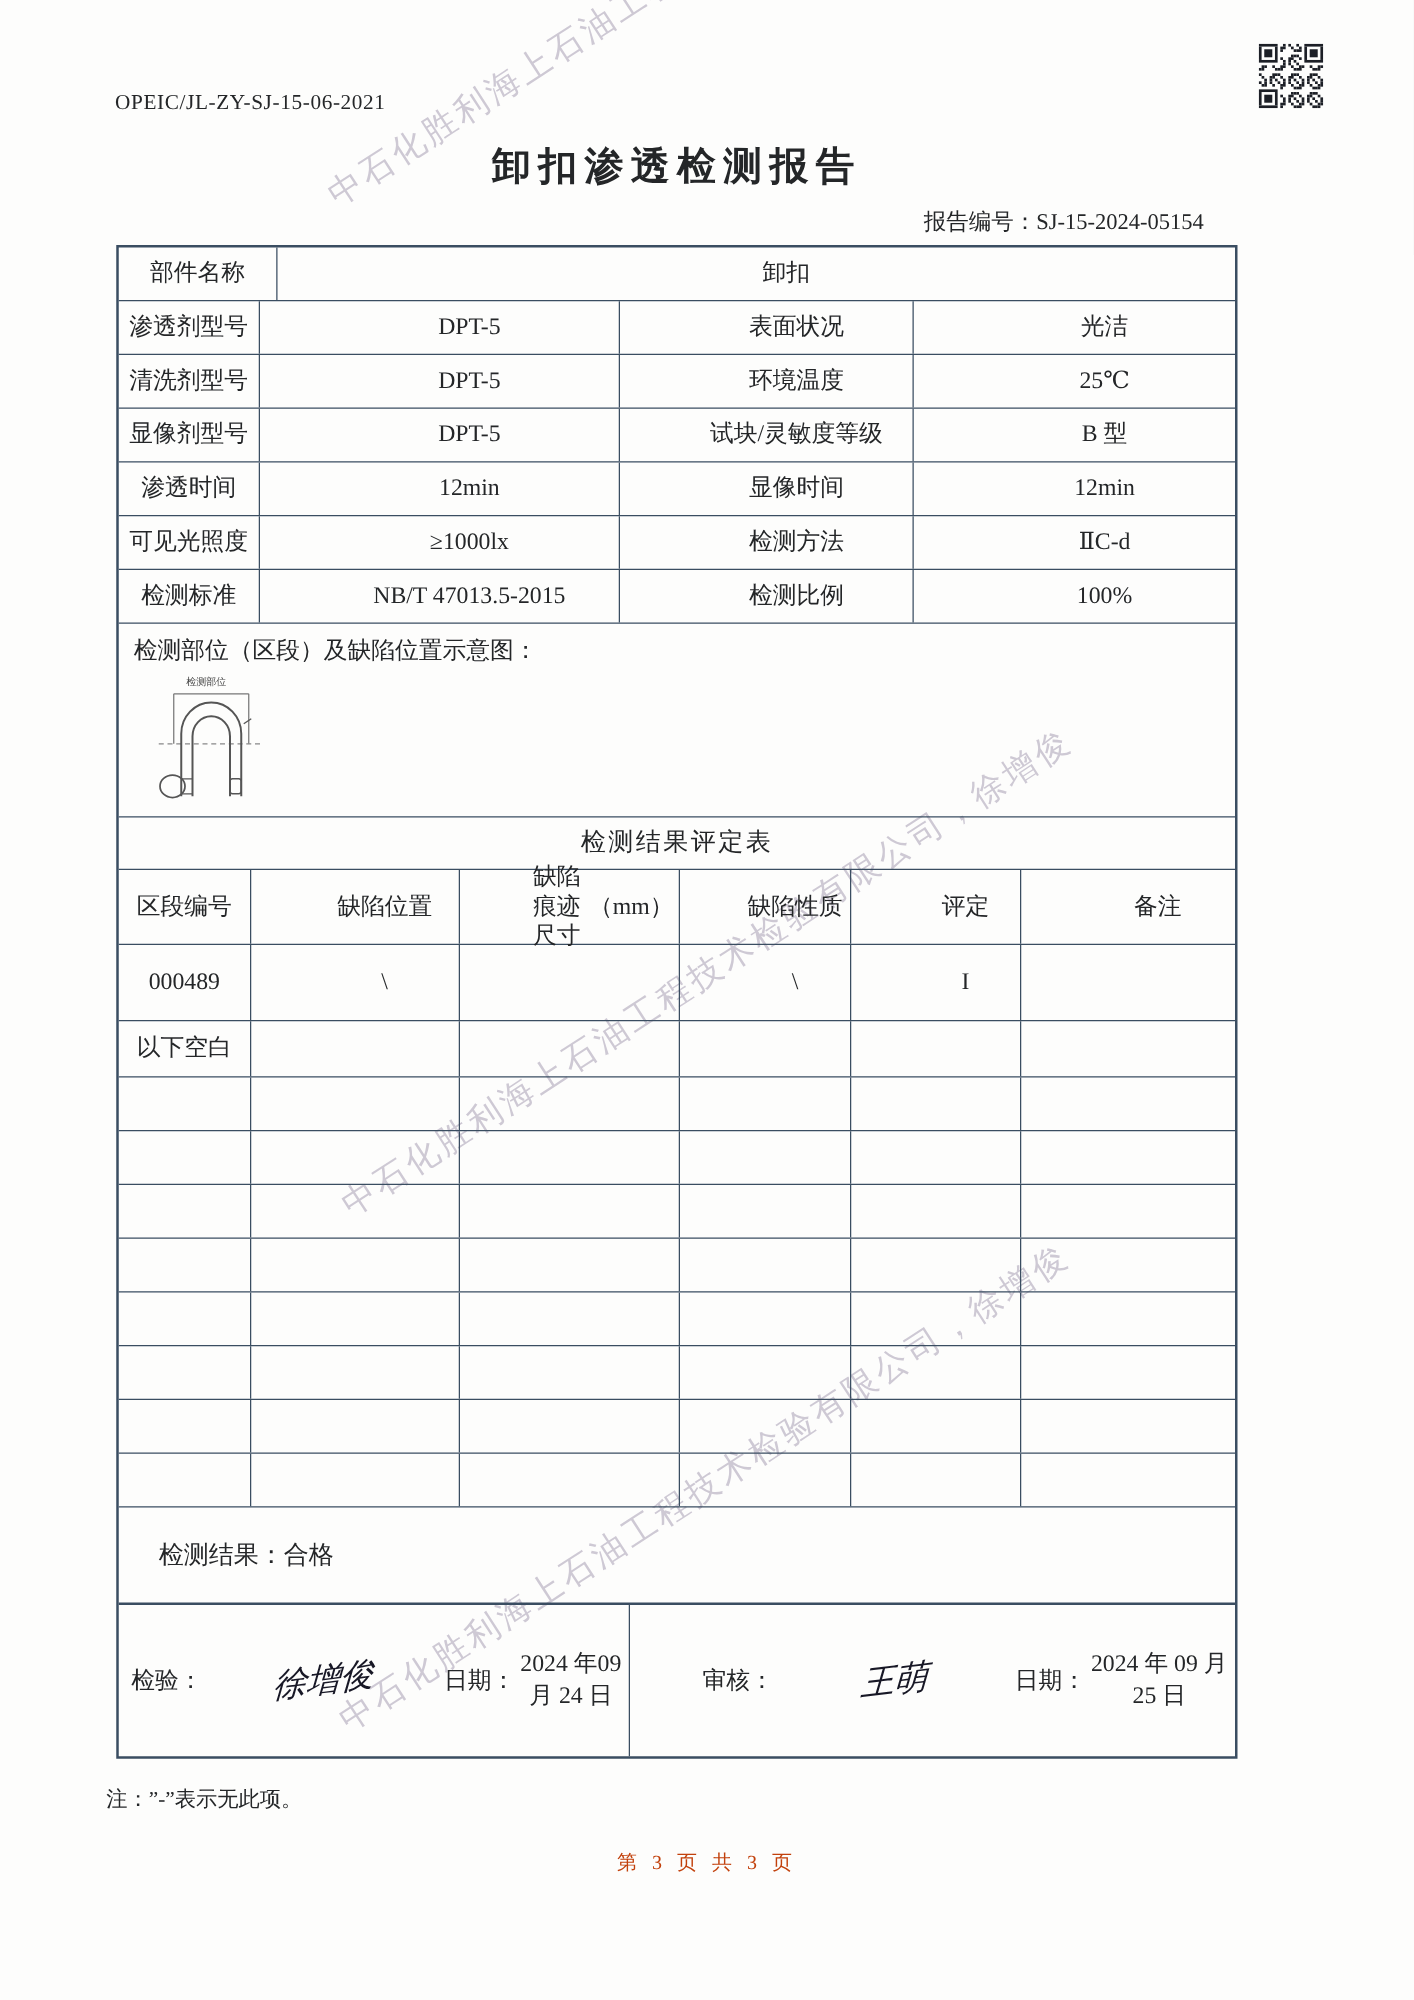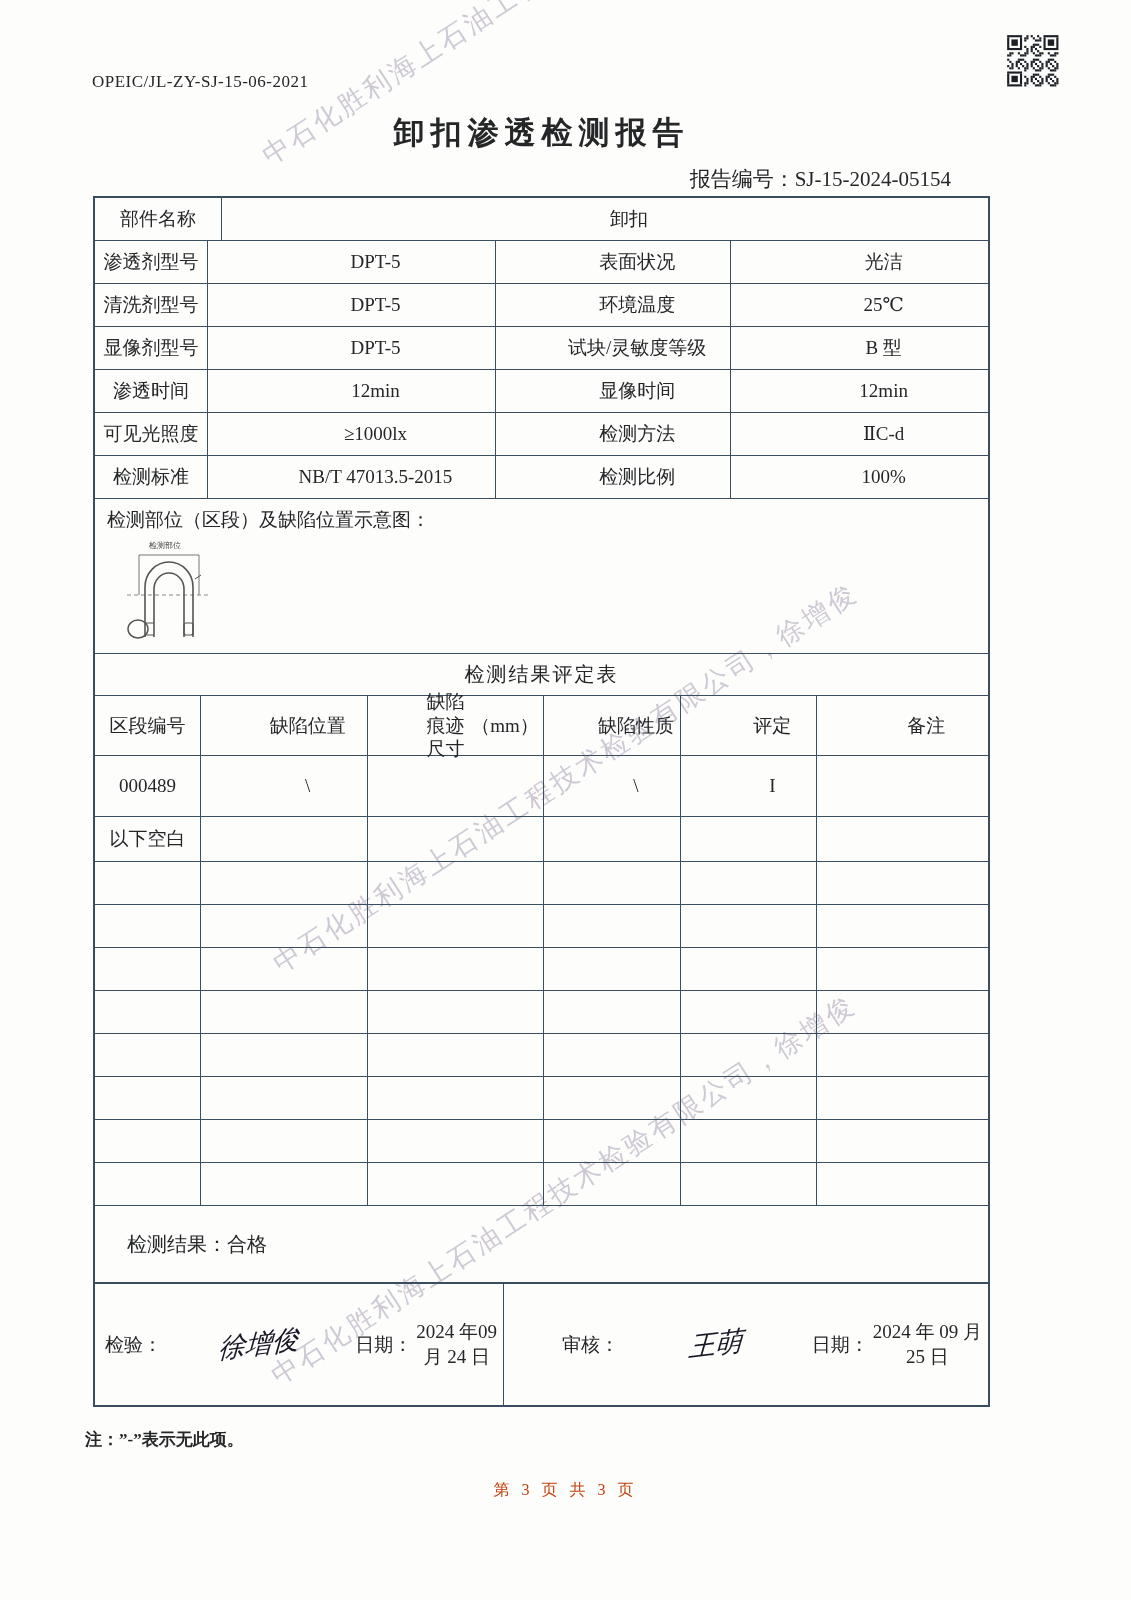--- a/index.html
+++ b/index.html
@@ -17,21 +17,21 @@
     transform:rotate(-33deg); transform-origin:0 50%; z-index:1;
   }
   
   .doc-code{position:absolute; left:92px; top:72px; font-size:17px; letter-spacing:0.5px; z-index:2;}
   .qr-wrap{position:absolute; left:1005px; top:33px; width:62px; height:62px; z-index:2;}
   .title{
     position:absolute; left:93px; top:112px; width:897px; text-align:center;
     font-size:31px; font-weight:bold; letter-spacing:6px; z-index:2;
     font-family:"Liberation Serif",serif;
   }
-  .report-no{position:absolute; right:180px; top:165px; font-size:21px; z-index:2;}
+  .report-no{position:absolute; right:168px; top:165px; font-size:18px; z-index:2;}
   
   .main-table{
     position:absolute; left:93px; top:196px; width:897px; z-index:2;
     border:2px solid #3a4d61; box-sizing:border-box; background:transparent;
   }
   .trow{display:flex; width:100%; border-bottom:1.6px solid #3a4d61; box-sizing:border-box;gap:48px;}
   .trow:last-child{border-bottom:none;}
   .cell{
     display:flex; align-items:center; justify-content:center; text-align:center;
     border-right:1.6px solid #3a4d61; box-sizing:border-box;
@@ -72,21 +72,21 @@
   .sg{width:48.4%; justify-content:flex-start; padding:0 6px 0 10px; gap:4px;}
   .sg2{width:51.6%;}
   .sg .lab{font-size:19px; white-space:nowrap;}
   .sign{
     font-style:italic; font-size:27px; color:#181826;
     transform:rotate(-7deg) skewX(-10deg); margin:0 6px; white-space:nowrap;
     flex:1; text-align:center;
   }
   .datebox{font-size:19px; text-align:center; line-height:1.3; white-space:nowrap;}
   
-  .note{position:absolute; left:85px; top:1428px; font-size:17px; z-index:2;font-weight:bold;}
+  .note{position:absolute; left:85px; top:1428px; font-size:17px; z-index:2;}
   .page-num{position:absolute; left:0; top:1480px; width:100%; text-align:center;
     font-size:16px; letter-spacing:4px; color:#c2410c; z-index:2;}
 </style>
 </head>
 <body>
 
 <div class="page">
 
   <div class="wm" style="left:265px; top:140px;">中石化胜利海上石油工程技术检验有限公司，徐增俊</div>
   <div class="wm" style="left:276px; top:948px;">中石化胜利海上石油工程技术检验有限公司，徐增俊</div>

